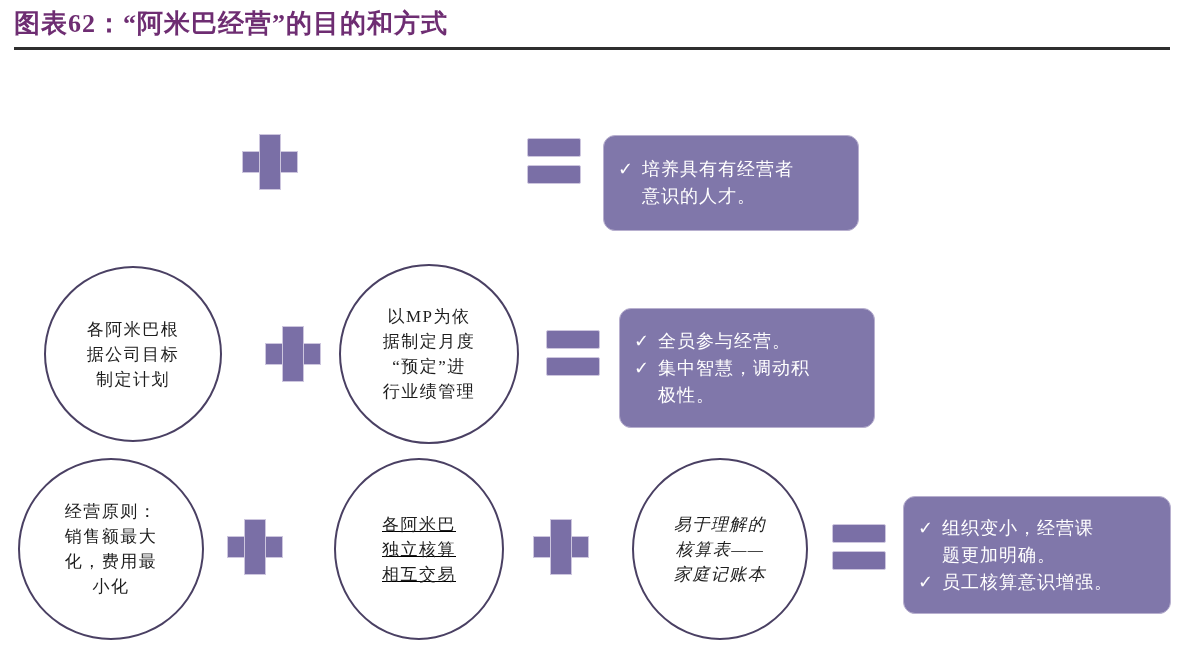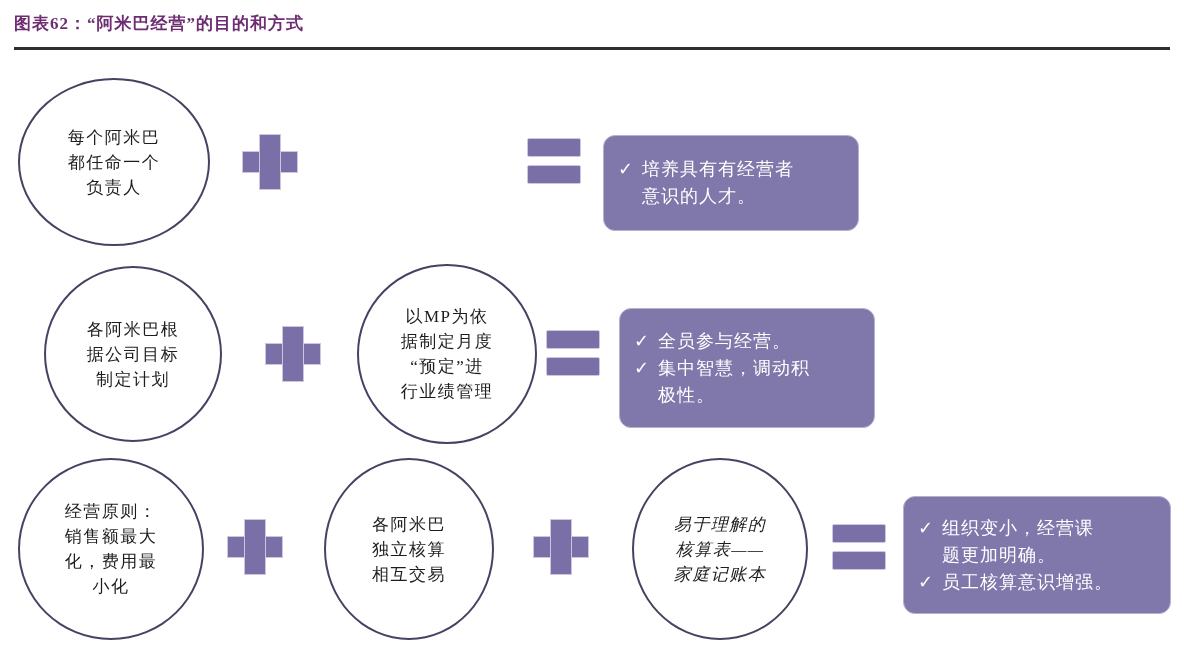--- a/index.html
+++ b/index.html
@@ -9,21 +9,21 @@
     font-family:"Liberation Serif","DejaVu Serif",serif;
     overflow:hidden;
     position:relative;
   }
   
   #title-bar{
     position:absolute;left:14px;top:4px;width:1156px;height:44px;
   }
   #chart-title{
     font-family:"Liberation Serif","DejaVu Serif",serif;
-    font-size:17px;font-weight:bold;color:#6e2d72;
+    font-size:26px;font-weight:bold;color:#6e2d72;
     letter-spacing:1px;line-height:40px;white-space:nowrap;
   }
   #title-rule{
     position:absolute;left:14px;top:47px;width:1156px;height:3px;
     background:#2f2f2f;
   }
   
   #diagram{position:absolute;left:0;top:56px;width:1184px;height:590px;}
   .row{position:absolute;left:0;width:1184px;}
   
@@ -87,25 +87,20 @@
 
 <div id="title-bar">
   <div id="chart-title">图表62：“阿米巴经营”的目的和方式</div>
 </div>
 <div id="title-rule"></div>
 
 <div id="diagram">
 
   <div class="row" style="top:20px;height:170px;">
 
-    <div class="ellipse" style="left:18px;top:2px;width:192px;height:168px;">
-      <div class="etext">每个阿米巴
-都任命一个
-负责人</div>
-    </div>
 
     <div class="op-plus" style="left:243px;top:59px;">
       <i class="h"></i>
         <i class="v"></i>
     </div>
 
 
     <div class="op-eq" style="left:527px;top:62px;">
       <i class="top"></i>
         <i class="bot"></i>
@@ -126,21 +121,21 @@
       <div class="etext">各阿米巴根
 据公司目标
 制定计划</div>
     </div>
 
     <div class="op-plus" style="left:250px;top:63px;">
       <i class="h"></i>
         <i class="v"></i>
     </div>
 
-    <div class="ellipse" style="left:341px;top:0px;width:180px;height:180px;">
+    <div class="ellipse" style="left:323px;top:0px;width:180px;height:180px;">
       <div class="etext">以MP为依
 据制定月度
 “预定”进
 行业绩管理</div>
     </div>
 
     <div class="op-eq" style="left:530px;top:66px;">
       <i class="top"></i>
         <i class="bot"></i>
     </div>
@@ -165,21 +160,21 @@
 销售额最大
 化，费用最
 小化</div>
     </div>
 
     <div class="op-plus" style="left:228px;top:66px;">
       <i class="h"></i>
         <i class="v"></i>
     </div>
 
-    <div class="ellipse" style="left:324px;top:4px;width:170px;height:182px;">
+    <div class="ellipse" style="left:334px;top:4px;width:170px;height:182px;text-decoration:underline;">
       <div class="etext">各阿米巴
 独立核算
 相互交易</div>
     </div>
 
     <div class="op-plus" style="left:534px;top:66px;">
       <i class="h"></i>
         <i class="v"></i>
     </div>
 

